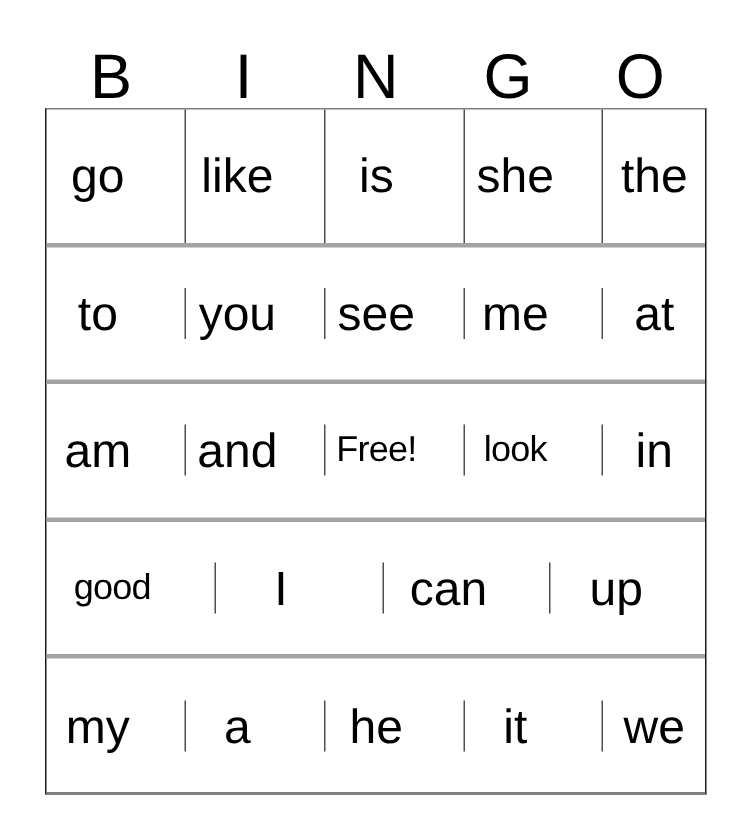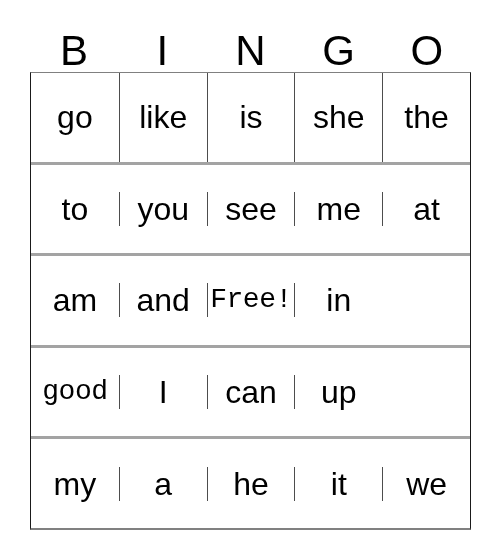--- a/index.html
+++ b/index.html
@@ -45,20 +45,21 @@
     border-top: 1px solid #808080;
     border-left: 1px solid #1a1a1a;
     border-right: 1px solid #1a1a1a;
     border-bottom: 2px solid #808080;
     box-sizing: border-box;
   }
   .grid-row {
     display: flex;
     width: 100%;
     height: 88.6px;
+    gap: 24px;
   }
   .grid-row + .grid-row {
     border-top: 3px solid #a3a3a3;
     align-items: center;
   }
   .grid-cell {
     width: 20%;
     display: flex;
     align-items: center;
     justify-content: center;
@@ -69,23 +70,22 @@
     border-left: 1px solid #4d4d4d;
   }
   .cell-text {
     font-size: 32px;
     line-height: 34px;
     white-space: nowrap;
     text-align: center;
   }
   
   .cell-wide .cell-text {
-    font-size: 28px;
+    font-size: 24px;
     letter-spacing: -0.5px;
-    font-family: Liberation Mono, monospace;
   }
 </style>
 </head>
 <body>
 
 <div id="card">
 
   <div id="header-row">
     <div class="header-cell">
       <span class="header-letter">B</span>
@@ -145,20 +145,23 @@
     <div class="grid-row">
       <div class="grid-cell">
         <span class="cell-text">am</span>
       </div>
       <div class="grid-cell">
         <span class="cell-text">and</span>
       </div>
       <div class="grid-cell cell-wide">
         <span class="cell-text">Free!</span>
       </div>
+      <div class="grid-cell cell-wide">
+        <span class="cell-text">look</span>
+      </div>
       <div class="grid-cell">
         <span class="cell-text">in</span>
       </div>
     </div>
 
     <div class="grid-row">
       <div class="grid-cell cell-wide">
         <span class="cell-text">good</span>
       </div>
       <div class="grid-cell">

